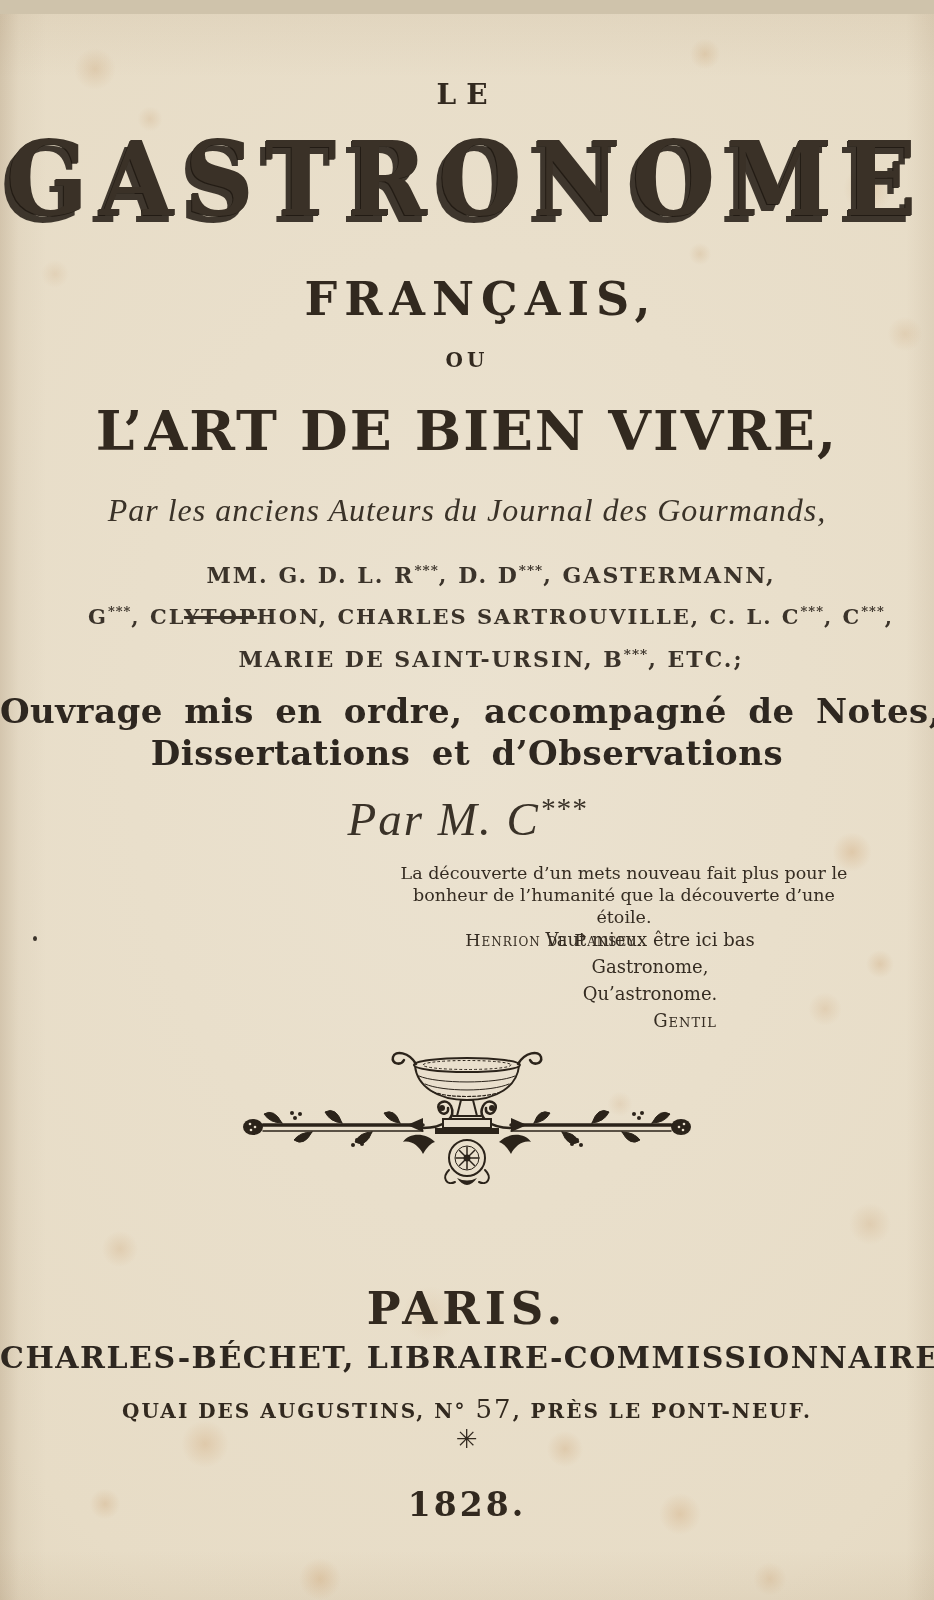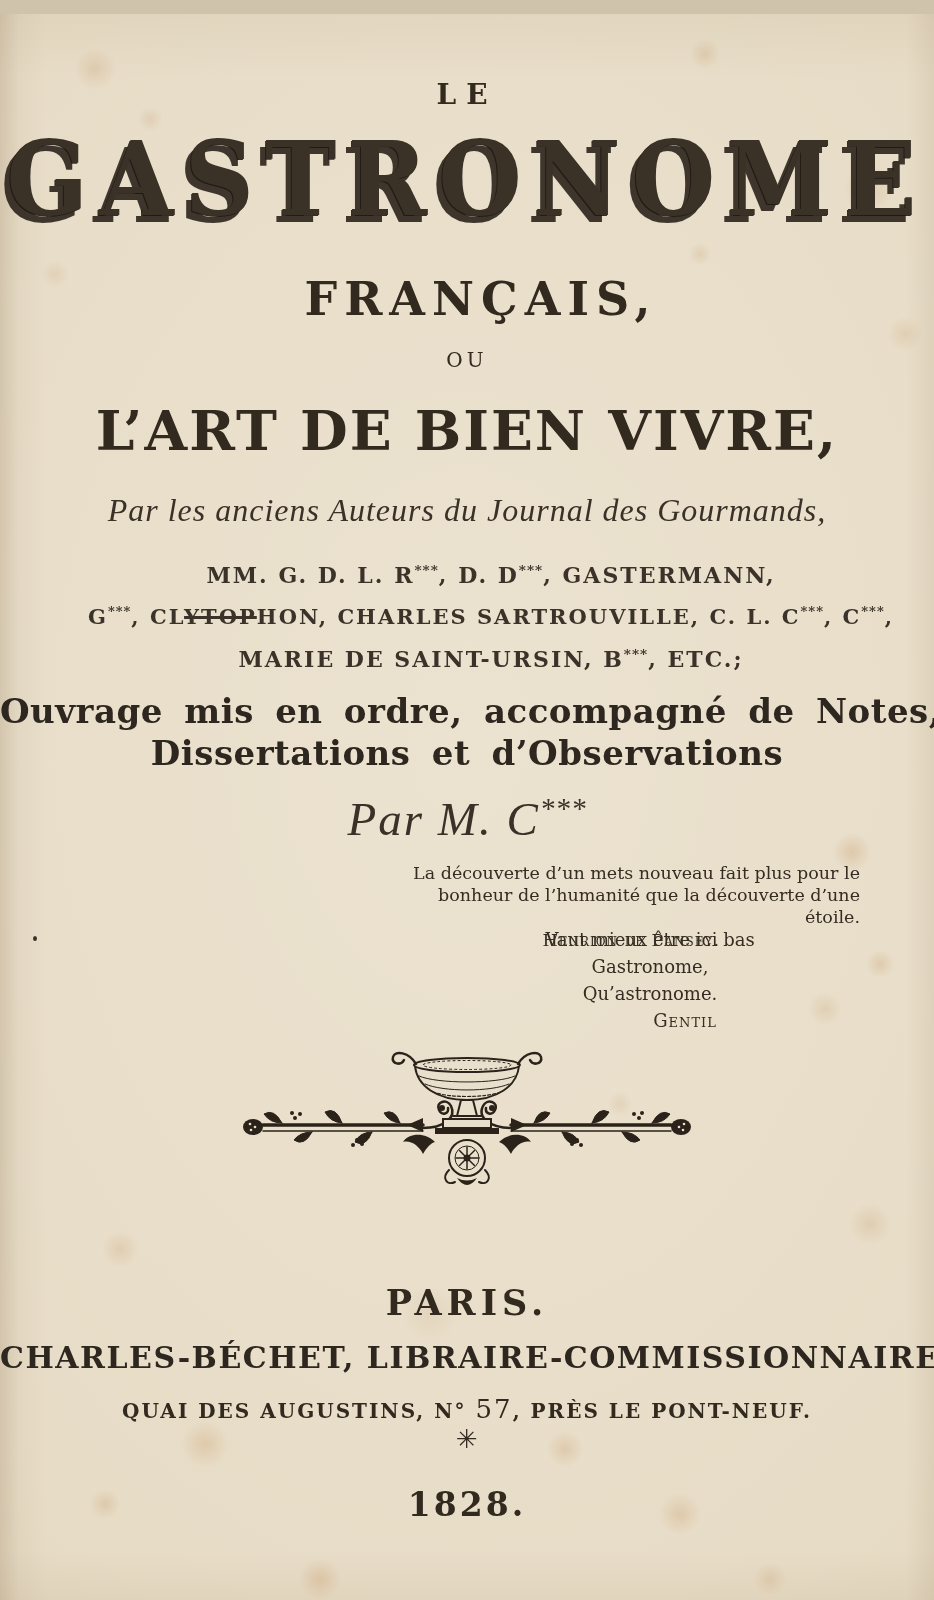--- a/index.html
+++ b/index.html
@@ -43,45 +43,45 @@
   .speck{position:absolute;left:33px;top:922px;width:4px;height:5px;border-radius:50%;background:#3a322a;}
   .line{position:absolute;left:0;width:100%;text-align:center;white-space:nowrap;}
   .half-title{top:64px;font-size:28px;font-weight:bold;letter-spacing:10px;}
   .main-title{
     top:108px;font-size:96px;font-weight:bold;letter-spacing:11px;
     color:#3a3127;
     text-shadow:-6px 7px 0 rgba(32,25,18,.85), -1px 1px 0 rgba(32,25,18,.9);
     transform:scaleY(1.08);
   }
   .subtitle1{top:258px;font-size:46px;font-weight:bold;letter-spacing:7px;padding-left:14px;}
-  .conj{top:334px;font-size:20px;font-weight:normal;letter-spacing:4px;}
+  .conj{top:334px;font-size:20px;font-weight:bold;letter-spacing:4px;}
   .subtitle2{top:384px;font-size:55px;font-weight:bold;letter-spacing:2px;}
   .script{font-style:italic;font-family:Liberation Serif, serif;}
   .byline-script{top:478px;font-size:32px;letter-spacing:1px;color:#3a3228;}
   .authors{font-size:22px;font-weight:bold;letter-spacing:2px;color:#3b332a;padding-left:24px;}
   .authors-1{top:548px;}
   .authors-2{top:590px;font-size:21px;}
   .authors-3{top:632px;}
   .strike{text-decoration:line-through;text-decoration-thickness:2.5px;}
   sup.st{font-size:62%;vertical-align:super;letter-spacing:1px;}
   .editor-note{top:676px;font-size:34px;font-weight:bold;letter-spacing:.5px;word-spacing:9px;line-height:42px;color:#2e2720;}
   .editor-byline{top:778px;font-size:47px;letter-spacing:2px;color:#3a3228;}
   .epigraph1{
     position:absolute;left:388px;top:848px;width:472px;
-    font-size:17.5px;line-height:22px;text-align:right;color:#352c22;
+    font-size:17.5px;line-height:22px;text-align:center;color:#352c22;
   }
   .epigraph1 .attr{padding-right:140px;margin-top:1px;}
   .smallcaps{font-variant:small-caps;letter-spacing:1px;}
   .epigraph2{
     position:absolute;left:520px;top:912px;width:260px;
     font-size:18px;line-height:27px;text-align:center;color:#352c22;
   }
   .epigraph2 .attr{padding-left:70px;}
   .ornament{position:absolute;left:237px;top:1016px;width:460px;height:160px;}
-  .city{top:1268px;font-size:35px;font-weight:bold;letter-spacing:5px;}
+  .city{top:1268px;font-size:45px;font-weight:bold;letter-spacing:5px;}
   .publisher{top:1326px;font-size:30px;font-weight:bold;letter-spacing:1.5px;color:#2e2720;}
   .address{top:1380px;font-size:20px;font-weight:bold;letter-spacing:2px;}
   .address .num{font-size:26px;font-weight:normal;}
   .imprint-star{top:1410px;font-size:26px;font-family:"DejaVu Sans", sans-serif;}
   .year{top:1471px;font-size:33px;font-weight:bold;letter-spacing:3px;}
 </style>
 </head>
 <body>
 
 <div class="page">

